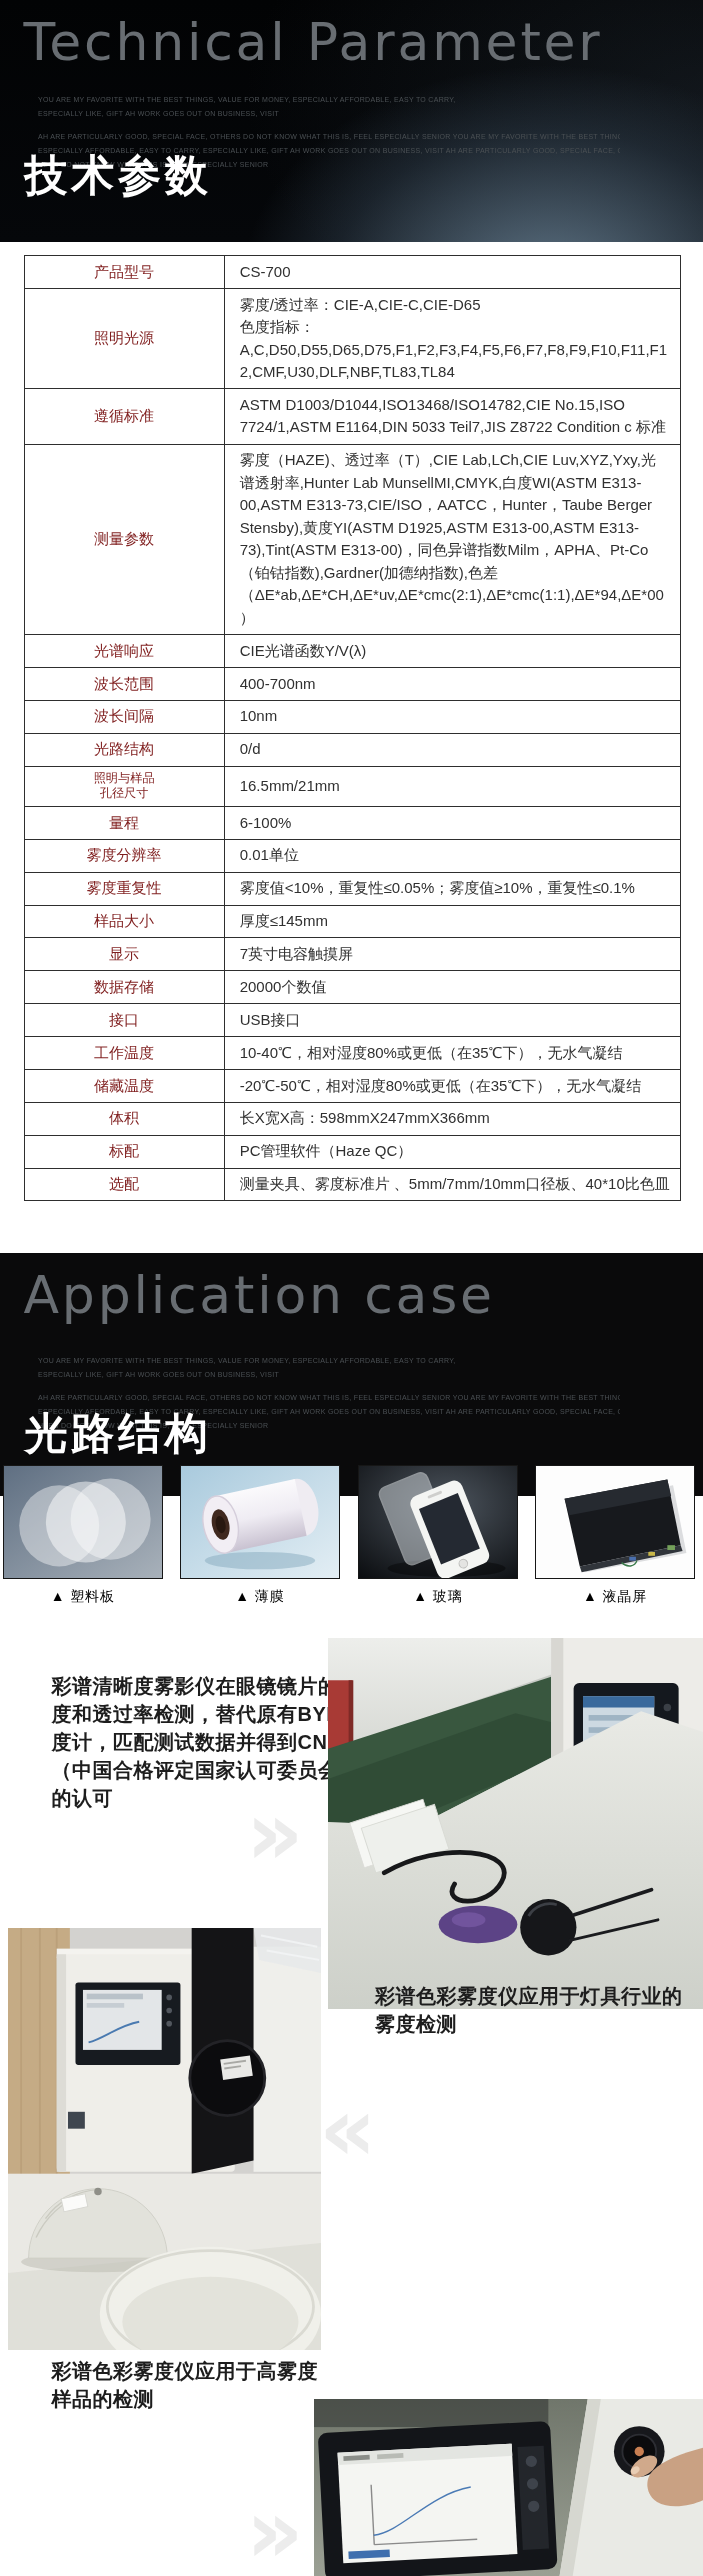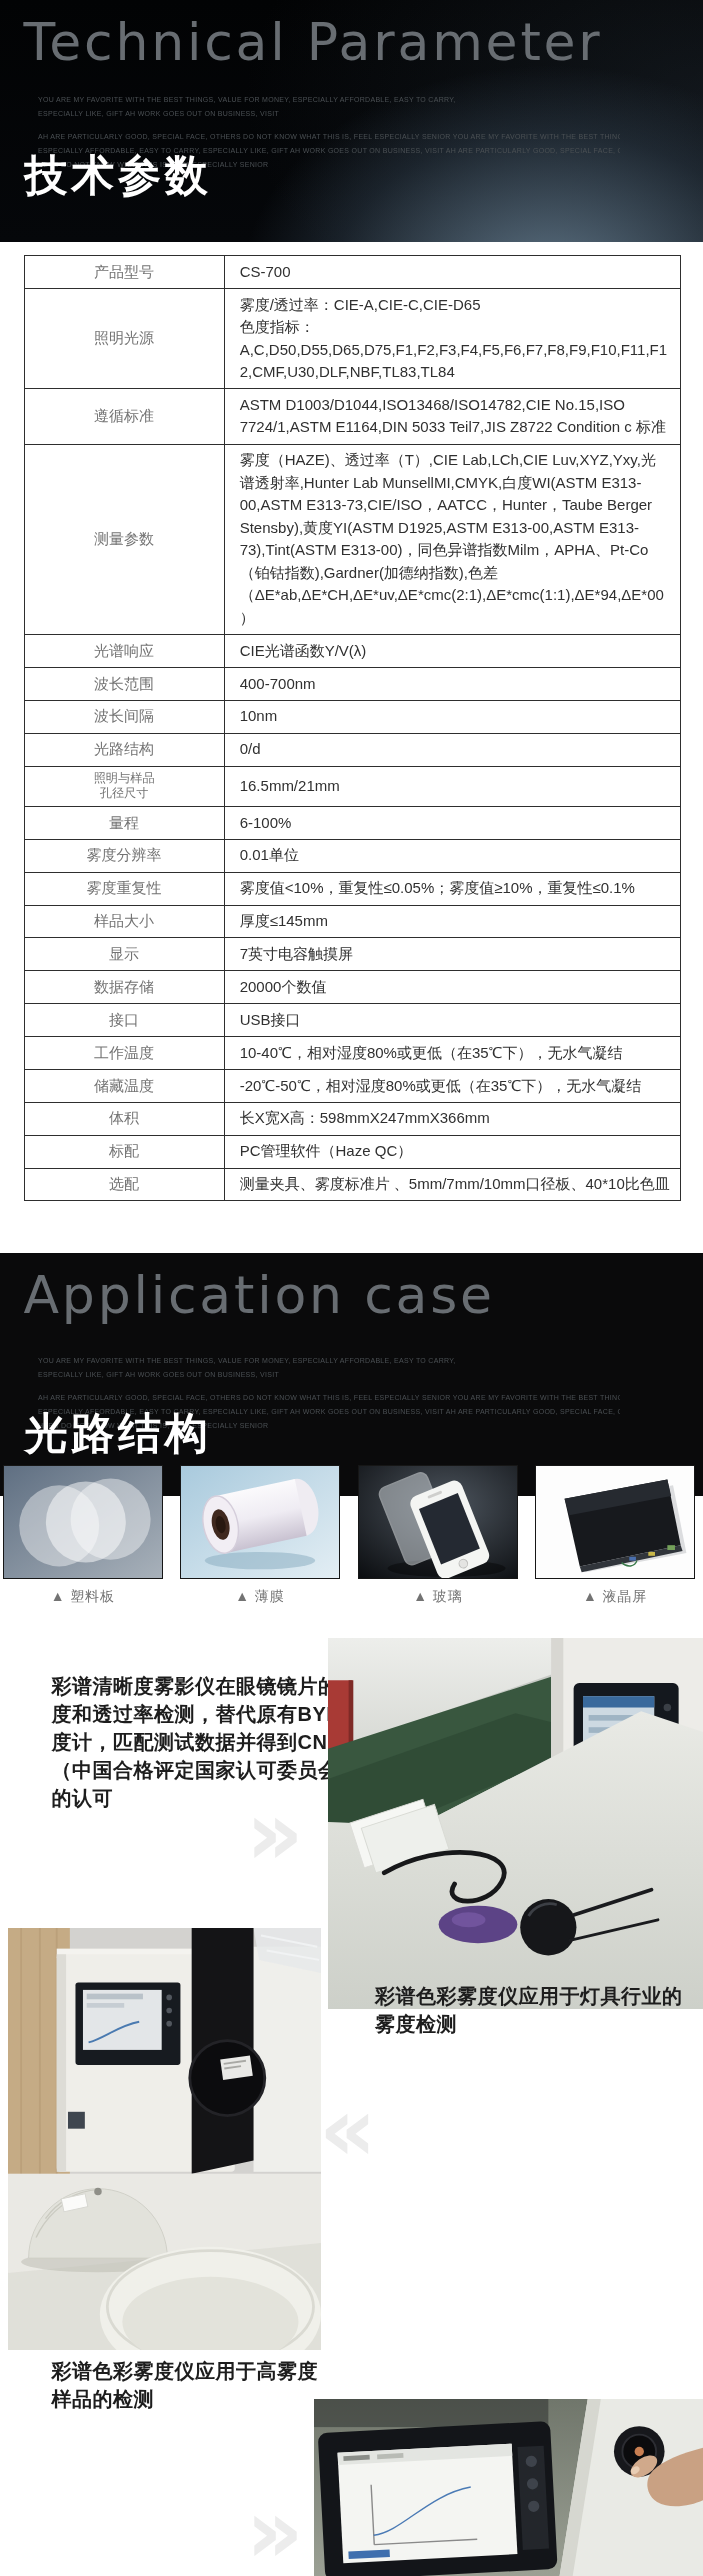--- a/index.html
+++ b/index.html
@@ -20,32 +20,32 @@
     font-weight:bold;letter-spacing:3.8px;color:#ffffff;white-space:nowrap;}
   .filler{position:absolute;left:38px;top:93px;width:582px;font-size:7px;line-height:14px;
     letter-spacing:0.3px;color:#4b5054;}
   .filler .fline{display:block;white-space:nowrap;overflow:hidden;}
   .filler .fgap{display:block;height:9.4px;}
 
   
   table.spec-table{position:absolute;left:23.5px;top:255px;width:657px;border-collapse:collapse;
     table-layout:fixed;background:#fff;}
   .spec-table th,.spec-table td{border:1.9px solid #2e2e2e;vertical-align:middle;}
-  .spec-table th{width:188px;font-size:15px;font-weight:normal;color:#737373;text-align:center;
+  .spec-table th{width:188px;font-size:15px;font-weight:normal;color:#7f1d1d;text-align:center;
     padding:4.7px 5.6px;line-height:20.6px;white-space:pre-line;}
   .spec-table th.small{font-size:12.2px;line-height:15px;}
   .spec-table td{font-size:15px;color:#303030;text-align:left;padding:4.7px 9.4px 4.7px 15px;
     line-height:22.5px;white-space:pre-line;word-break:break-word;}
 
   
   .sample-card{position:absolute;top:1465px;width:160px;height:114px;border:1.9px solid #161616;
     box-sizing:border-box;overflow:hidden;background:#fff;}
   .sample-card svg{display:block;width:100%;height:100%;}
   .sample-label{position:absolute;top:1588px;width:160px;text-align:center;font-size:14px;
-    color:#737373;letter-spacing:0.9px;}
+    color:#000000;letter-spacing:0.9px;}
 
   
   .case-text{position:absolute;font-size:20px;line-height:28px;font-weight:600;color:#1d1d1d;
     letter-spacing:0.5px;margin-left:28px;}
   .case1-text{left:23.5px;top:1672px;width:317px;}
   .case2-text{left:347px;top:1982px;width:327px;}
   .case3-text{left:23.5px;top:2357px;width:282px;}
   .chev{position:absolute;font-family:"DejaVu Sans",sans-serif;font-weight:bold;font-size:89px;
     line-height:89px;color:#ececec;user-select:none;}
   .chev1{left:246px;top:1789px;}

